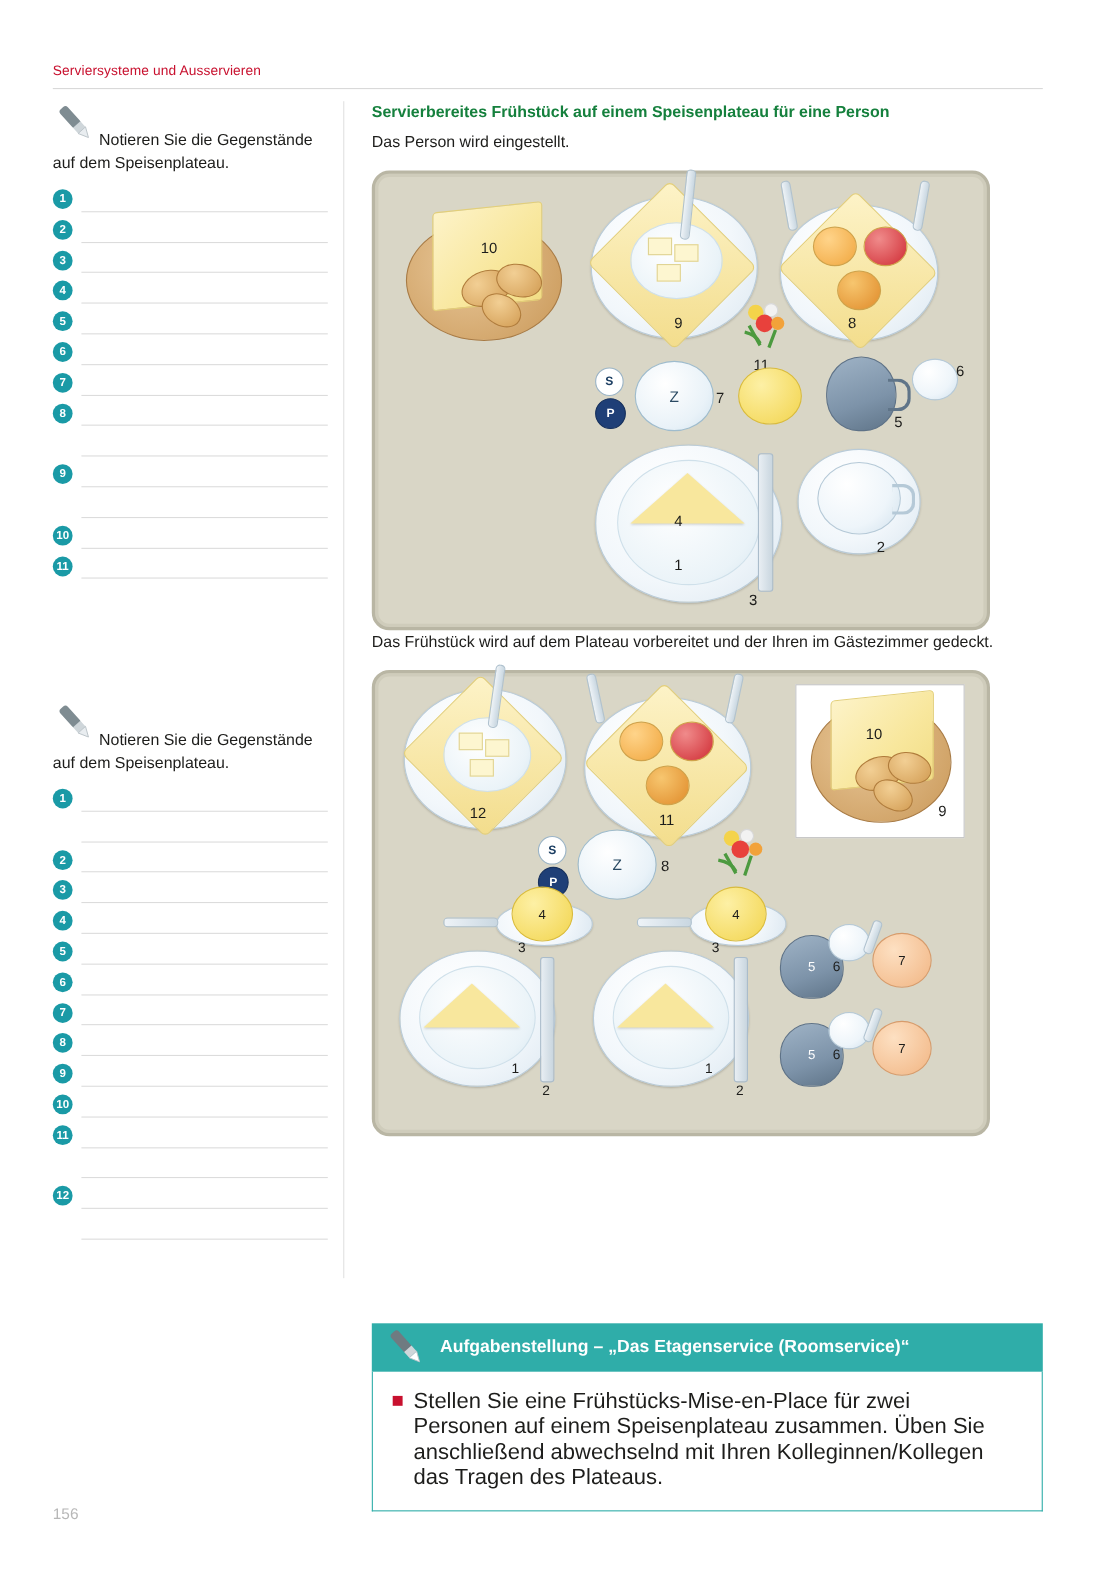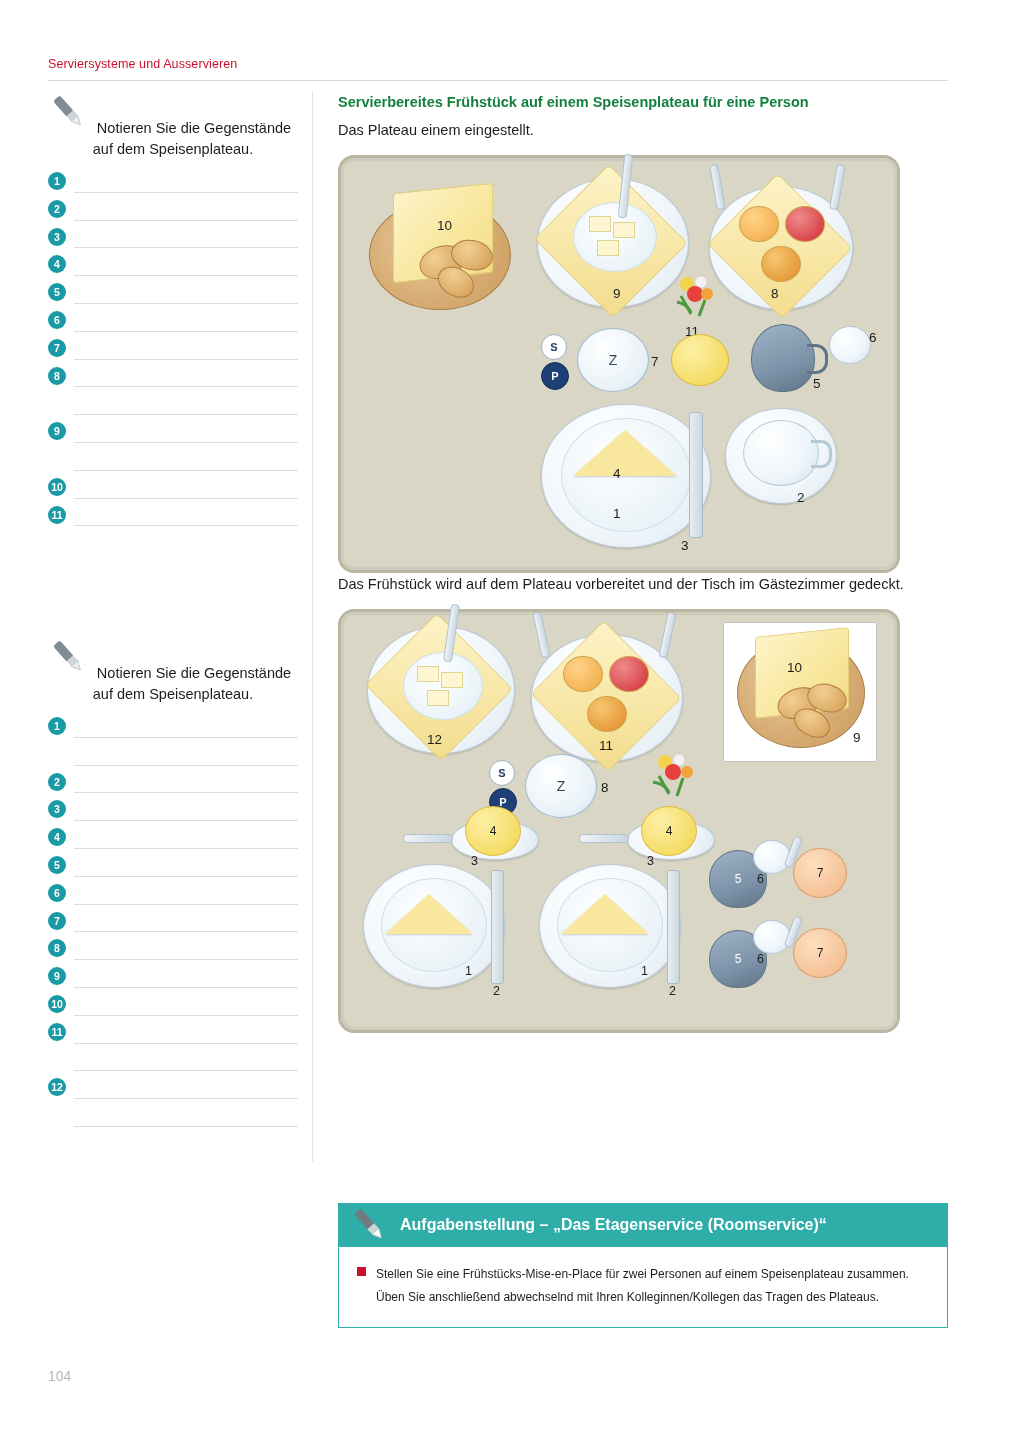--- a/index.html
+++ b/index.html
@@ -57,21 +57,20 @@
   .task-block { position: absolute; width: 250px; }
   .pen-icon { position: absolute; left: 0px; top: 0px; width: 40px; height: 40px; }
   .task-text {
     position: absolute;
     left: 0;
     top: 26px;
     width: 250px;
     font-size: 14.5px;
     line-height: 21px;
     text-indent: 42px;
-    text-align: center;
   }
 
   .lines { position: absolute; left: 0; width: 250px; }
   .line-row {
     position: relative;
     height: 27.8px;
   }
   .line-row .bullet {
     position: absolute;
     left: 0;
@@ -248,21 +247,21 @@
   .assign-title {
     color: #ffffff;
     font-size: 16px;
     font-weight: bold;
     margin-left: 62px;
   }
   .assign-body {
     border: 1px solid #2fada9;
     border-top: none;
     padding: 16px 32px 18px 18px;
-    font-size: 12px;
+    font-size: 20px;
     line-height: 23px;
   }
   .assign-body .bullet-sq {
     display: inline-block;
     width: 9px; height: 9px;
     background: #c8102e;
     margin-right: 10px;
     vertical-align: 2px;
   }
   .assign-body p { margin: 0; padding-left: 19px; text-indent: -19px; }
@@ -416,21 +415,21 @@
         <div class="line-row blank">
             <span class="rule"></span>
           </div>
       </div>
     </div>
   </div>
 
   <div class="right-col">
 
     <h2 class="sec-title">Servierbereites Frühstück auf einem Speisenplateau für eine Person</h2>
-    <p class="sec-sub">Das Plateau einem eingestellt.</p>
+    <p class="sec-sub">Das Person wird eingestellt.</p>
 
     <div class="tray-wrap">
       <div class="tray tray-1">
 
         <div class="obj basket" style="left:28px; top:42px; width:140px; height:108px;"></div>
         <div class="obj napkin" style="left:52px; top:30px; width:98px; height:88px; transform:skewY(-6deg); border-radius:4px;"></div>
         <div class="obj bread" style="left:78px; top:88px; width:44px; height:30px; transform:rotate(-18deg);"></div>
         <div class="obj bread" style="left:110px; top:82px; width:40px; height:28px; transform:rotate(12deg);"></div>
         <div class="obj bread" style="left:96px; top:110px; width:36px; height:26px; transform:rotate(30deg);"></div>
         <div class="num big" style="left:96px; top:60px;">10</div>
@@ -484,21 +483,21 @@
         <div class="knife" style="left:348px; top:254px; width:12px; height:124px;"></div>
         <div class="num big" style="left:340px; top:380px;">3</div>
 
         <div class="obj plate" style="left:384px; top:250px; width:110px; height:94px;"></div>
         <div class="obj cup" style="left:402px; top:262px; width:74px; height:64px;"></div>
         <div class="obj" style="left:470px; top:282px; width:18px; height:22px; border:3px solid #b5c9d7; border-left:none; border-radius:0 11px 11px 0;"></div>
         <div class="num big" style="left:456px; top:332px;">2</div>
       </div>
     </div>
 
-    <p class="sec-sub">Das Frühstück wird auf dem Plateau vorbereitet und der Tisch im Gästezimmer gedeckt.</p>
+    <p class="sec-sub">Das Frühstück wird auf dem Plateau vorbereitet und der Ihren im Gästezimmer gedeckt.</p>
 
     <div class="tray-wrap">
       <div class="tray tray-2">
 
         <div class="obj plate" style="left:26px; top:14px; width:146px; height:126px;"></div>
         <div class="obj" style="left:44px; top:24px; width:106px; height:100px; background:linear-gradient(135deg,#fdf3c8,#f3dd8c); transform:rotate(45deg); border-radius:6px; border:1px solid #e4cf79;"></div>
         <div class="obj plate-inner" style="left:62px; top:40px; width:78px; height:66px;"></div>
         <div class="obj" style="left:76px; top:54px; width:20px; height:14px; background:#fdf6d0; border:1px solid #e0d494;"></div>
         <div class="obj" style="left:100px; top:60px; width:20px; height:14px; background:#fdf6d0; border:1px solid #e0d494;"></div>
         <div class="obj" style="left:86px; top:78px; width:20px; height:14px; background:#fdf6d0; border:1px solid #e0d494;"></div>
@@ -597,14 +596,14 @@
           <polygon points="17,29 26,29 21.5,38" fill="#ffffff" stroke="#bcc5ca" stroke-width="0.8"></polygon>
         </g>
       </svg>
       <div class="assign-title">Aufgabenstellung – „Das Etagenservice (Roomservice)“</div>
     </div>
     <div class="assign-body">
       <p><span class="bullet-sq"></span><span>Stellen Sie eine Frühstücks-Mise-en-Place für zwei Personen auf einem Speisenplateau zusammen. Üben Sie anschließend abwechselnd mit Ihren Kolleginnen/Kollegen das Tragen des Plateaus.</span></p>
     </div>
   </div>
 
-  <div class="folio">104</div>
+  <div class="folio">156</div>
 </div>
 
 </body></html>

